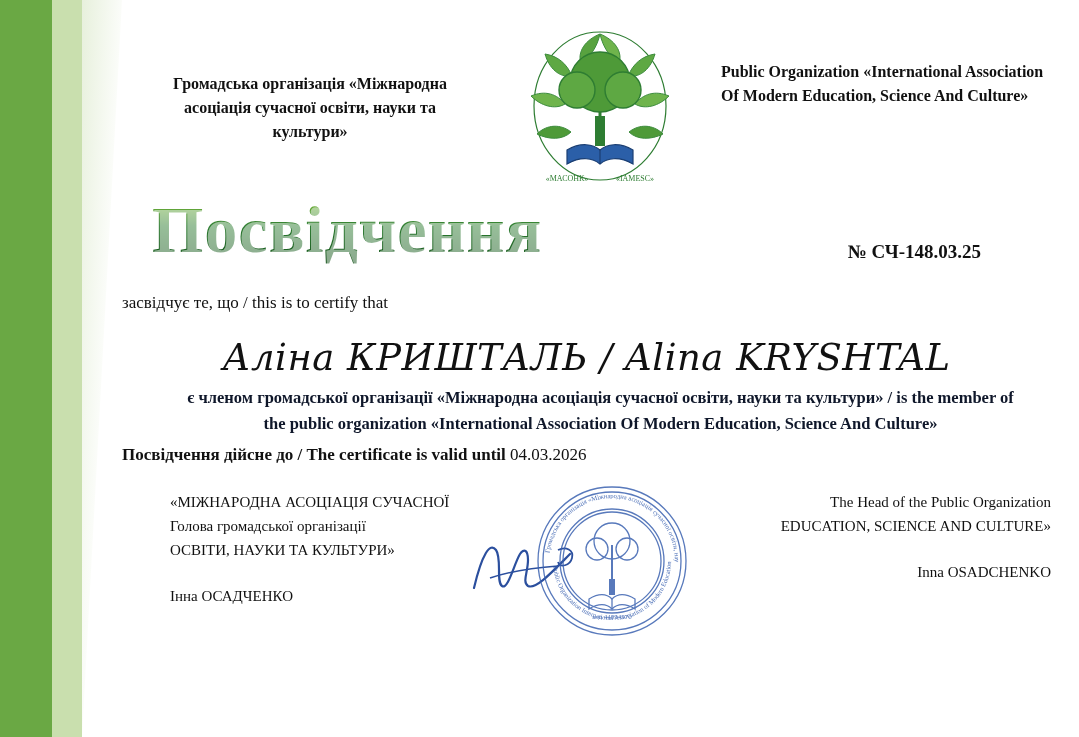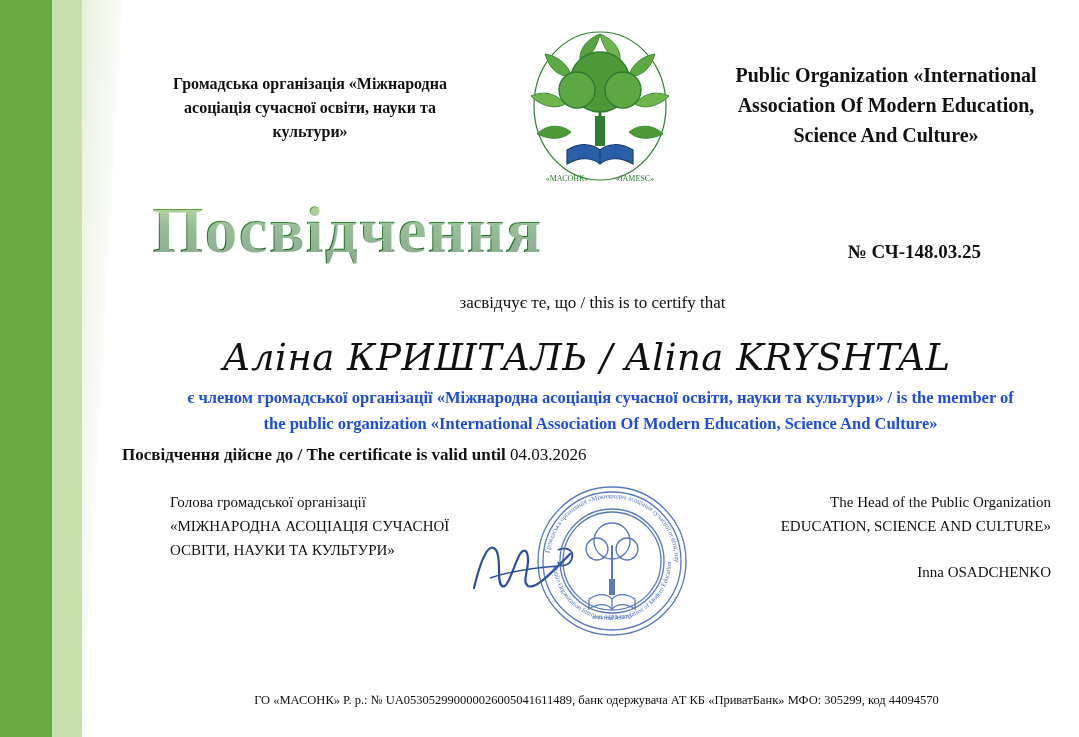--- a/index.html
+++ b/index.html
@@ -71,23 +71,22 @@
     font-weight: bold;
     font-size: 16px;
     line-height: 1.5;
     color: #111;
   }
   .org-right {
     position: absolute;
     right: 0;
     top: 42px;
     width: 330px;
-    text-align: center;
-    font-weight: bold;
-    font-size: 20px;
+    font-weight: bold;
+    font-size: 16px;
     line-height: 1.5;
     color: #111;
   }
   .emblem {
     position: absolute;
     left: 393px;
     top: 6px;
     width: 170px;
     height: 175px;
   }
@@ -126,23 +125,22 @@
     font-size: 19px;
     font-weight: bold;
     color: #111;
     white-space: nowrap;
   }
 
   
   .certify {
     position: absolute;
     top: 293px;
-    left: 12px;
-    right: 28px;
-    text-align: center;
+    left: 0;
+    right: 28px;
     font-size: 17px;
     color: #111;
   }
   .name {
     position: absolute;
     top: 336px;
     left: 0;
     right: 28px;
     text-align: center;
     font-family: "DejaVu Serif", serif;
@@ -153,21 +151,21 @@
   }
   .member-text {
     position: absolute;
     top: 385px;
     left: 54px;
     right: 54px;
     text-align: center;
     font-weight: bold;
     font-size: 16.5px;
     line-height: 1.6;
-    color: #1d4ed8;
+    color: #0f172a;
   }
   .valid-line {
     position: absolute;
     top: 445px;
     left: 0;
     right: 28px;
     text-align: left;
     font-size: 17px;
     color: #111;
   }
@@ -284,23 +282,24 @@
 
     <div class="certify">засвідчує те, що / this is to certify that</div>
     <div class="name">Аліна КРИШТАЛЬ / Alina KRYSHTAL</div>
     <div class="member-text">є членом громадської організації «Міжнародна асоціація сучасної освіти, науки та культури» / is the member of the public organization «International Association Of Modern Education, Science And Culture»</div>
     <div class="valid-line">
       <span class="lbl">Посвідчення дійсне до / The certificate is valid until</span>
       <span>04.03.2026</span>
     </div>
 
     <div class="sig-left">
+      <div>«МІЖНАРОДНА АСОЦІАЦІЯ СУЧАСНОЇ</div>
       <div>Голова громадської організації</div>
-      <div>«МІЖНАРОДНА АСОЦІАЦІЯ СУЧАСНОЇ</div>
       <div>ОСВІТИ, НАУКИ ТА КУЛЬТУРИ»</div>
+      <div class="person">Інна ОСАДЧЕНКО</div>
     </div>
 
     <div class="signature-mark">
       <svg viewBox="0 0 150 90" width="150" height="90" aria-hidden="true">
         <path d="M12 68 C20 34 28 22 34 30 C40 38 34 62 40 66 C46 70 52 44 58 34
                  C62 28 66 30 66 40 C66 52 60 62 66 66 C74 70 92 50 108 34" fill="none" stroke="#2b4f9e" stroke-width="2.2" stroke-linecap="round"></path>
         <path d="M28 58 C46 52 68 48 96 46" fill="none" stroke="#2b4f9e" stroke-width="1.6"></path>
         <path d="M96 30 C104 26 112 30 110 38 C108 46 98 48 96 42" fill="none" stroke="#2b4f9e" stroke-width="1.8"></path>
       </svg>
     </div>
@@ -335,17 +334,16 @@
       </svg>
     </div>
 
     <div class="sig-right">
       <div>The Head of the Public Organization</div>
       <div>EDUCATION, SCIENCE AND CULTURE»</div>
       <div class="person">Inna OSADCHENKO</div>
     </div>
 
     <div class="footer">
-      <div>ГО «МАСОНК» Р. р.: № UA053052990000026005041611489, банк одержувача АТ КБ «ПриватБанк» МФО: 305299, код 44094570</div>
     </div>
 
   </div>
 </div>
 
 </body></html>

